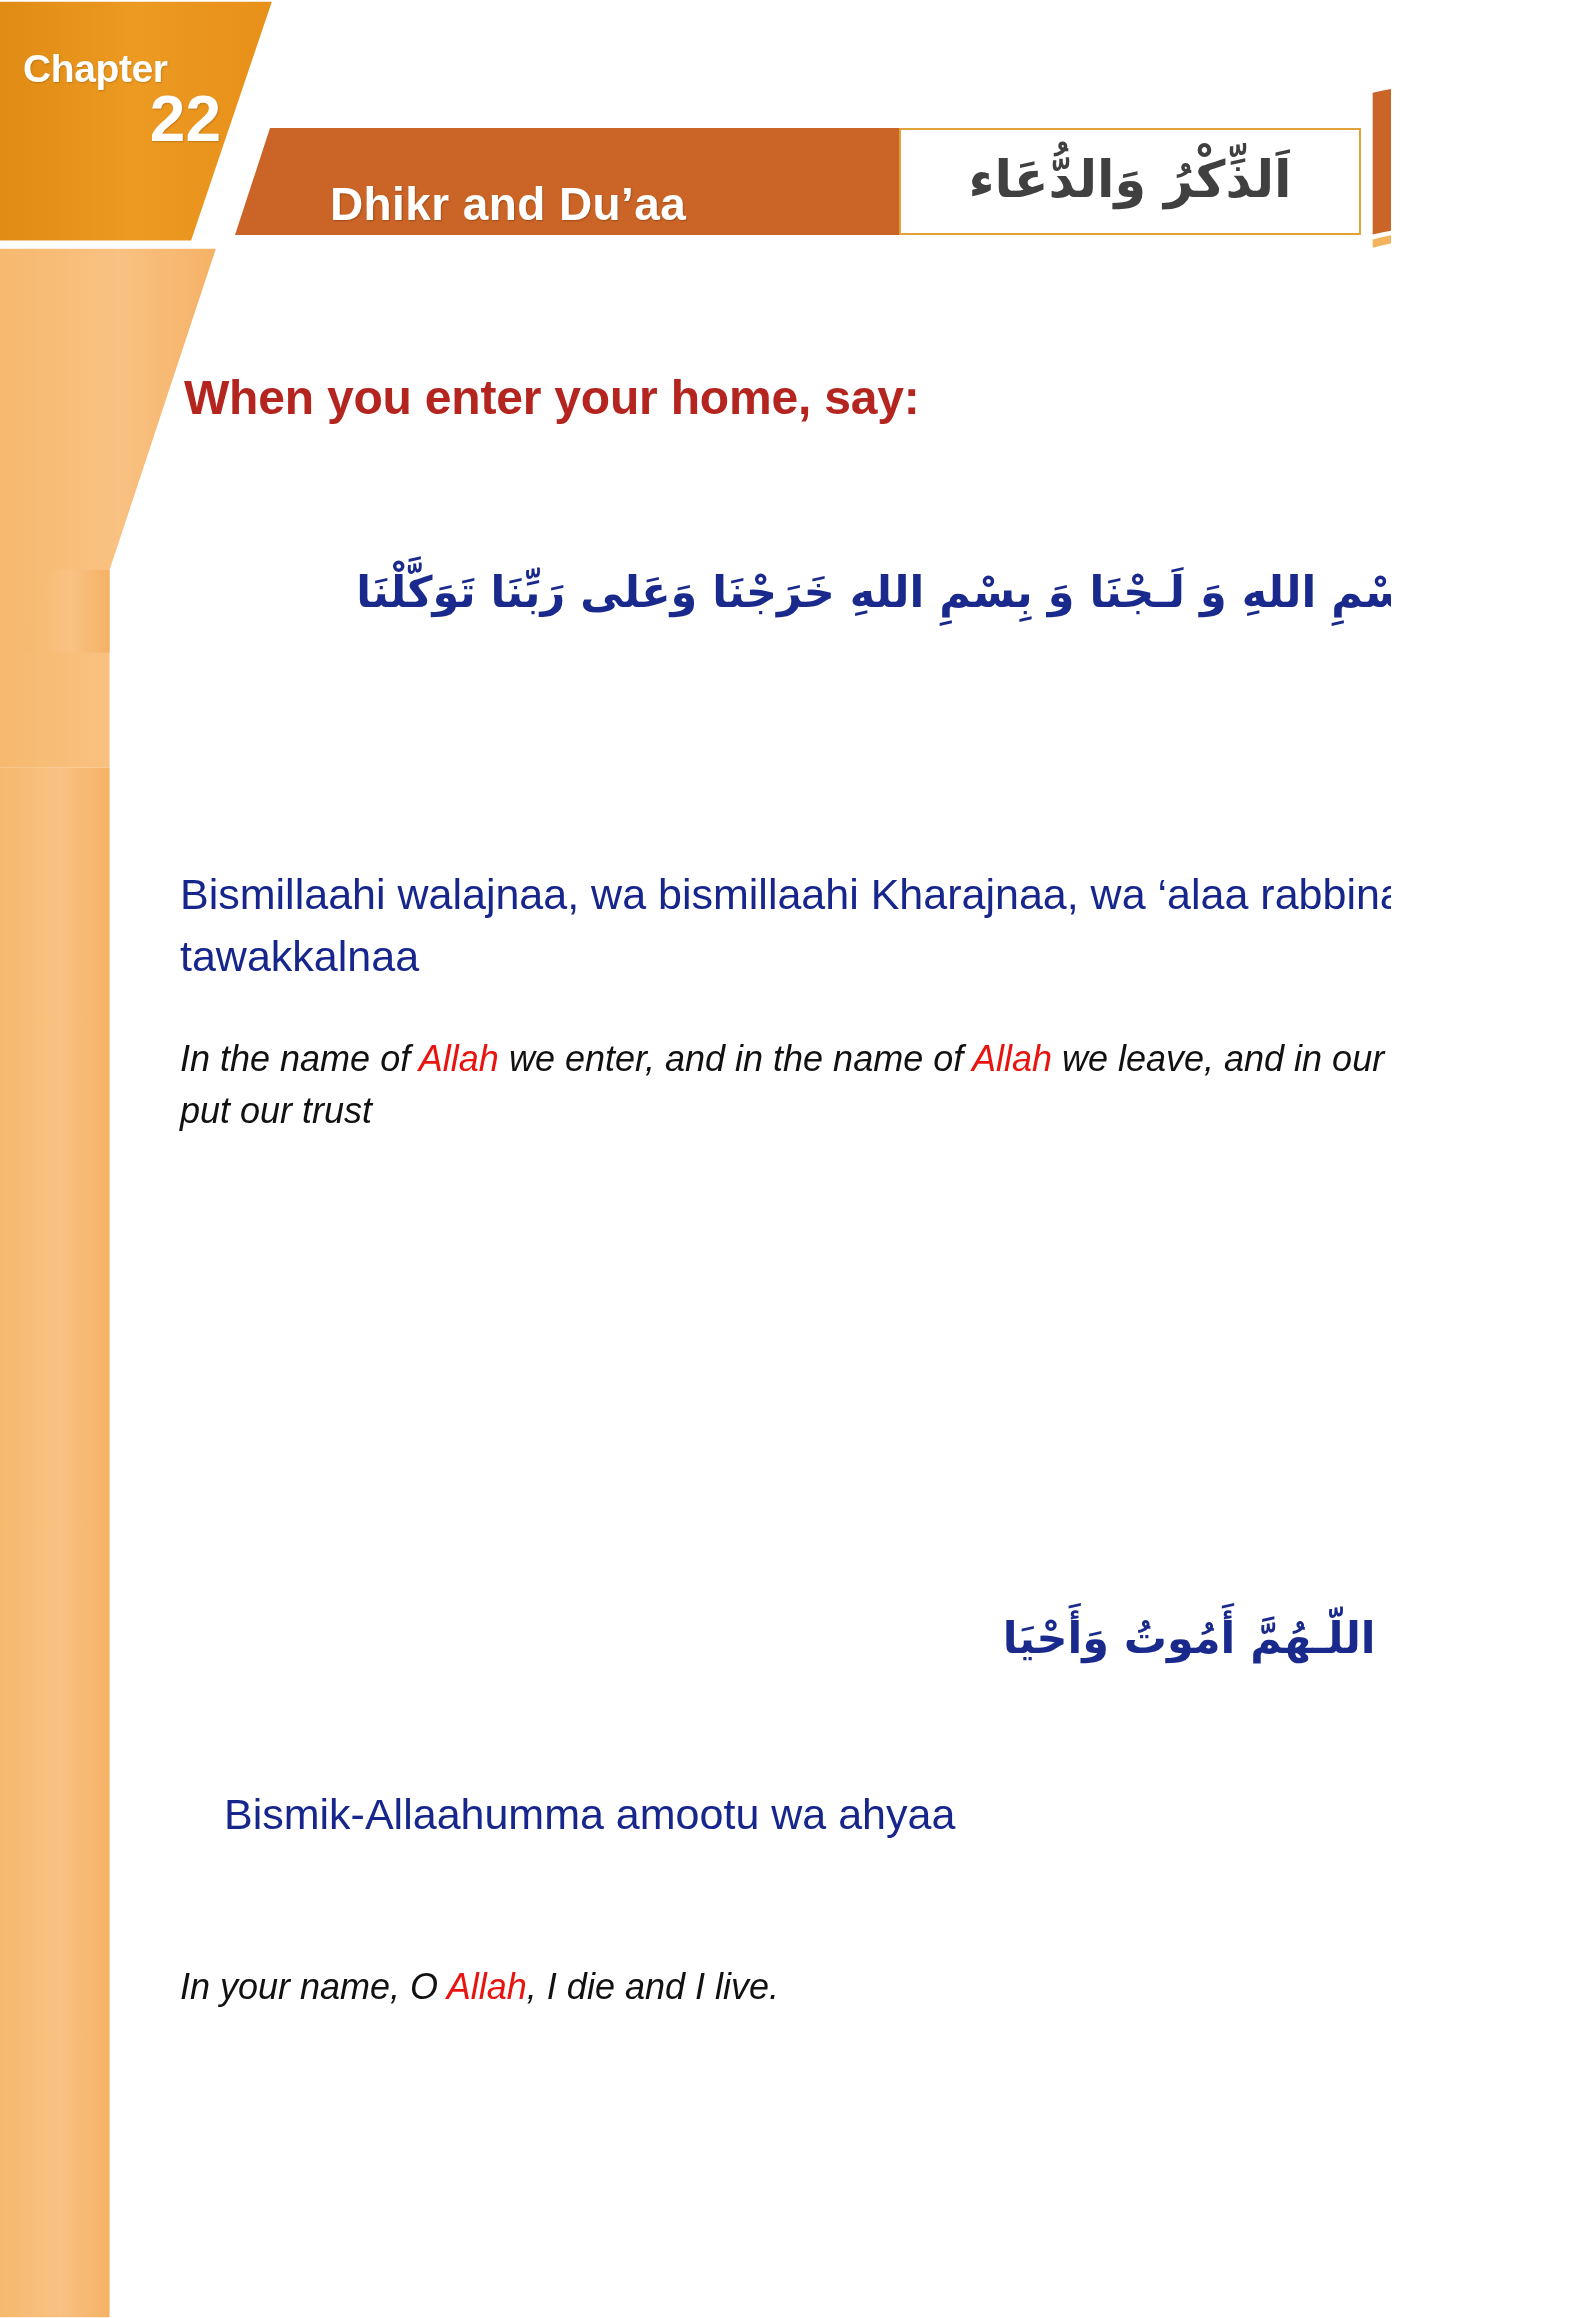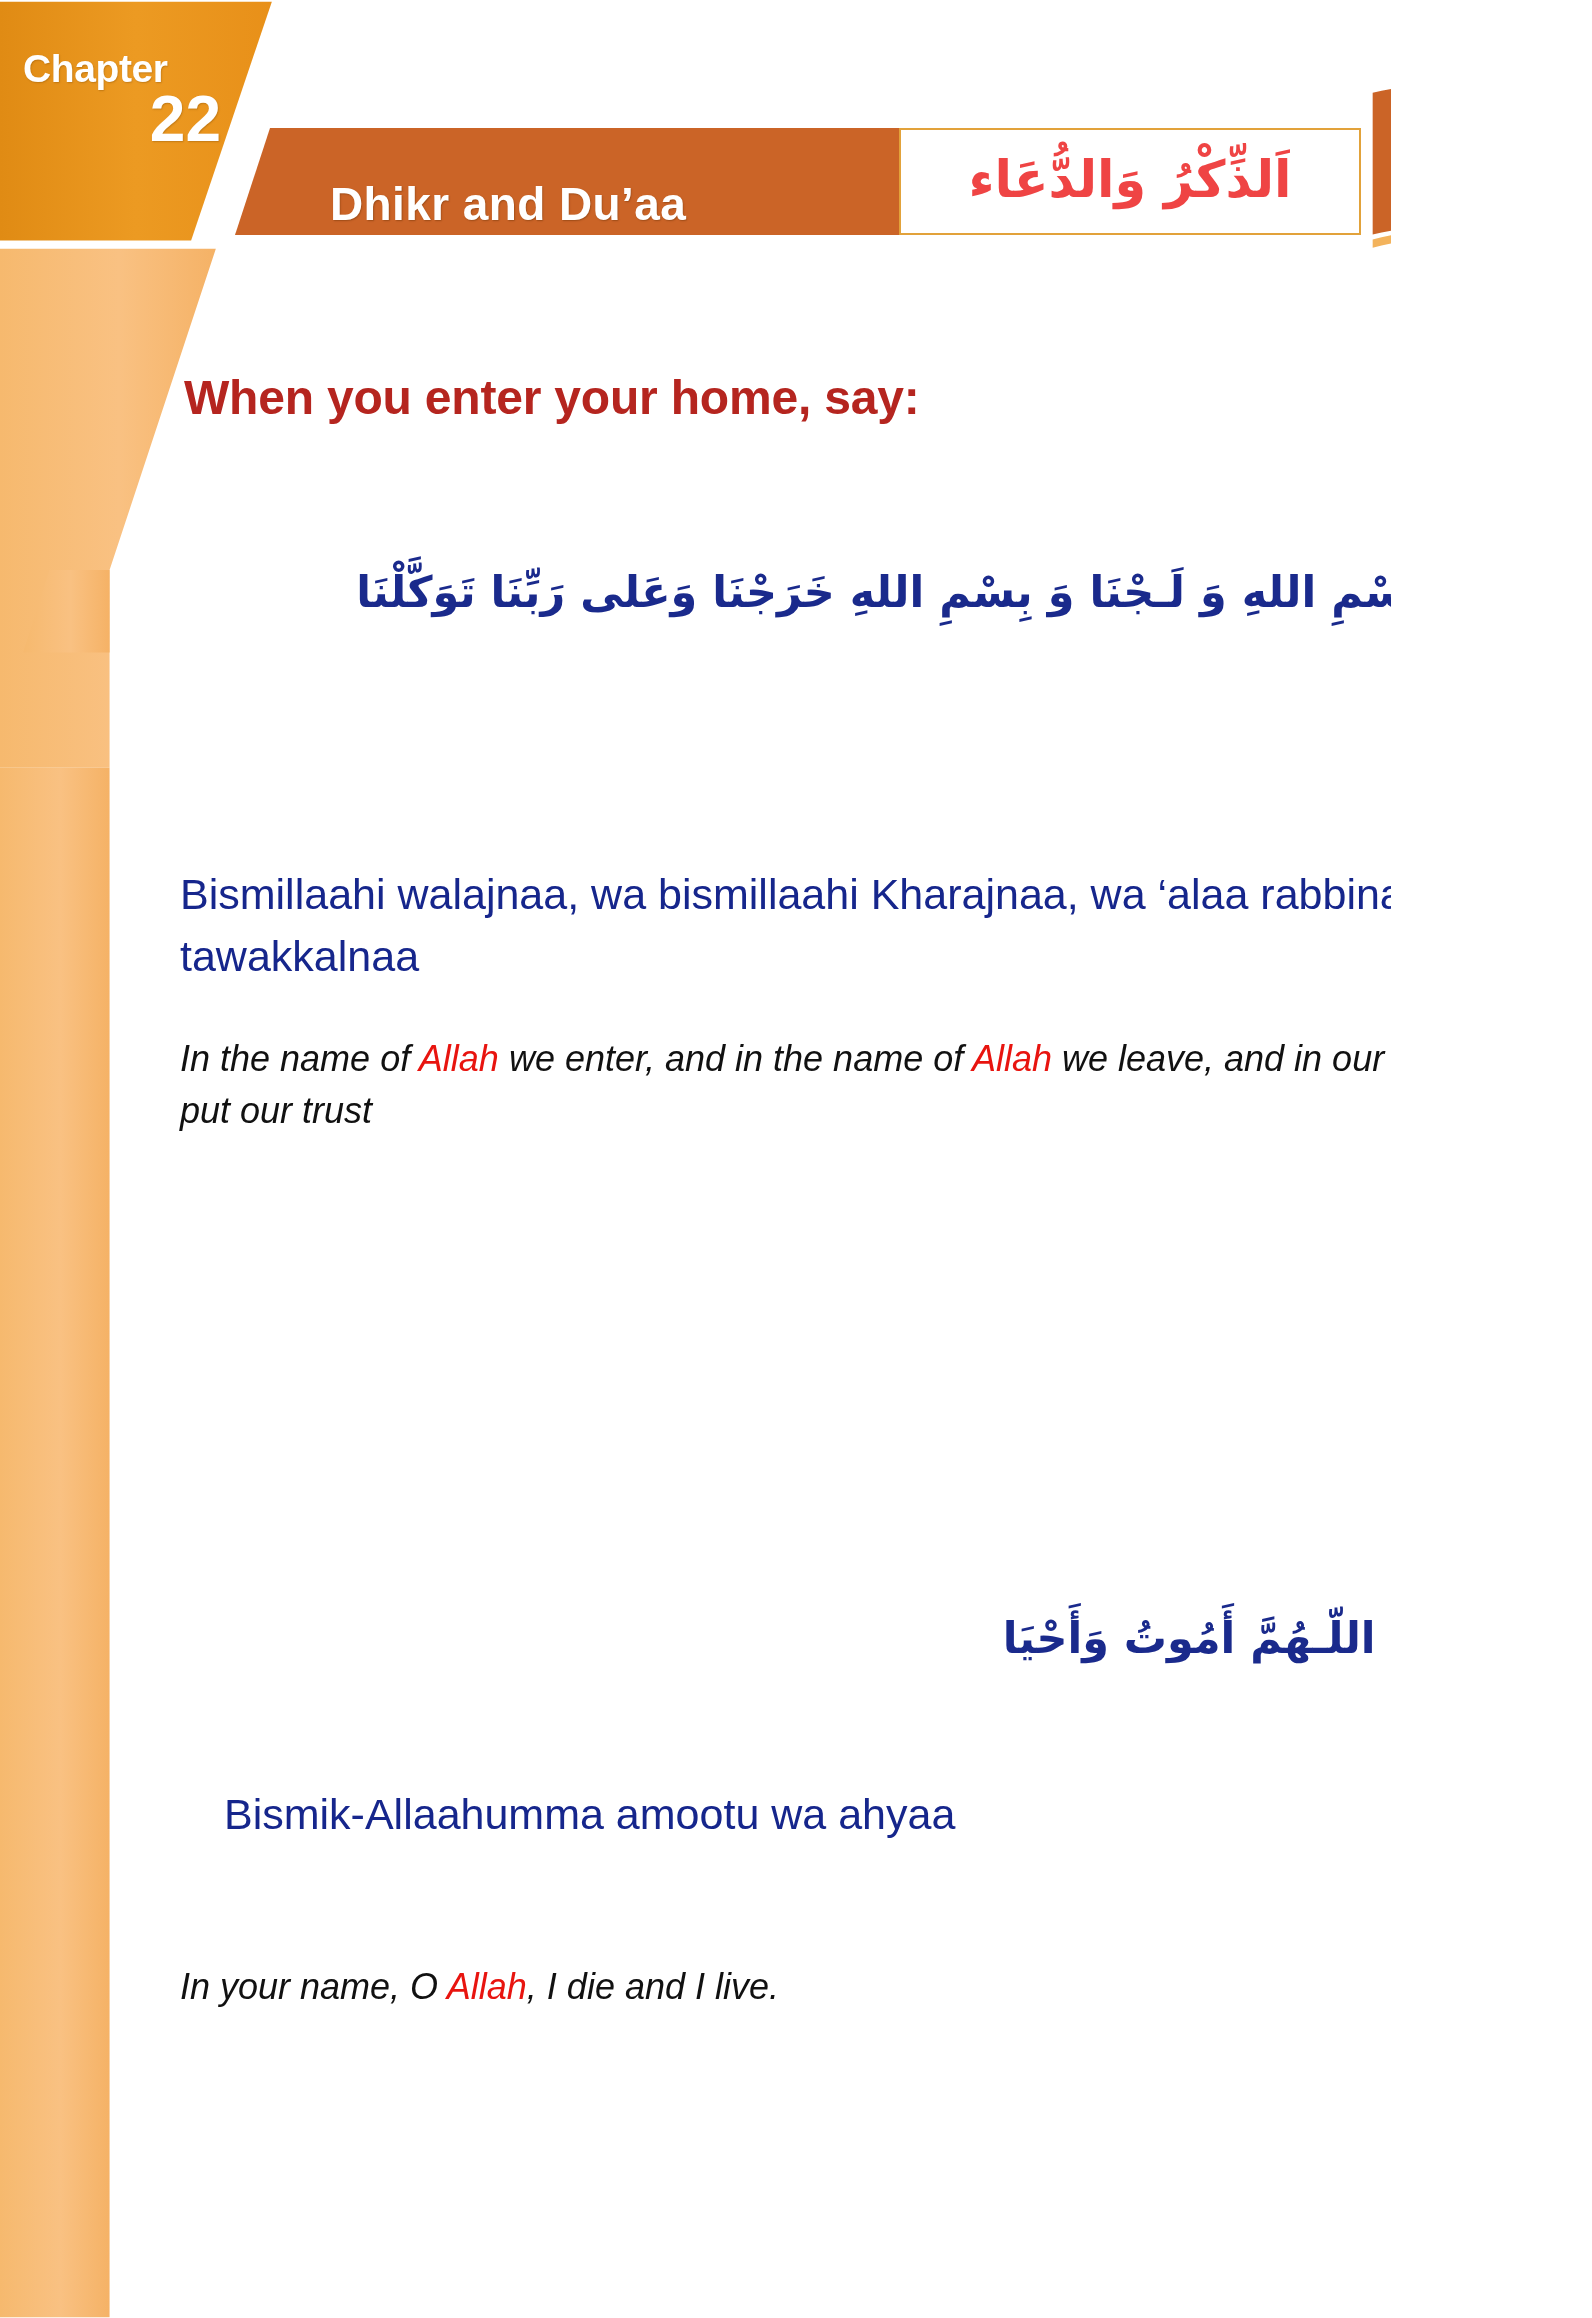--- a/index.html
+++ b/index.html
@@ -105,21 +105,21 @@
     border: 2.5px solid #E2A23A;
     box-sizing: border-box;
   }
   .title-ar {
     position: absolute;
     inset: 0;
     display: flex;
     align-items: center;
     justify-content: center;
     direction: rtl;
-    color: #ef4444;
+    color: #404040;
     font-family: "DejaVu Sans", sans-serif;
     font-size: 51px;
     font-weight: bold;
     padding-bottom: 5px;
   }
 
   
   .page-badge {
     position: absolute;
     left: 1369px;

